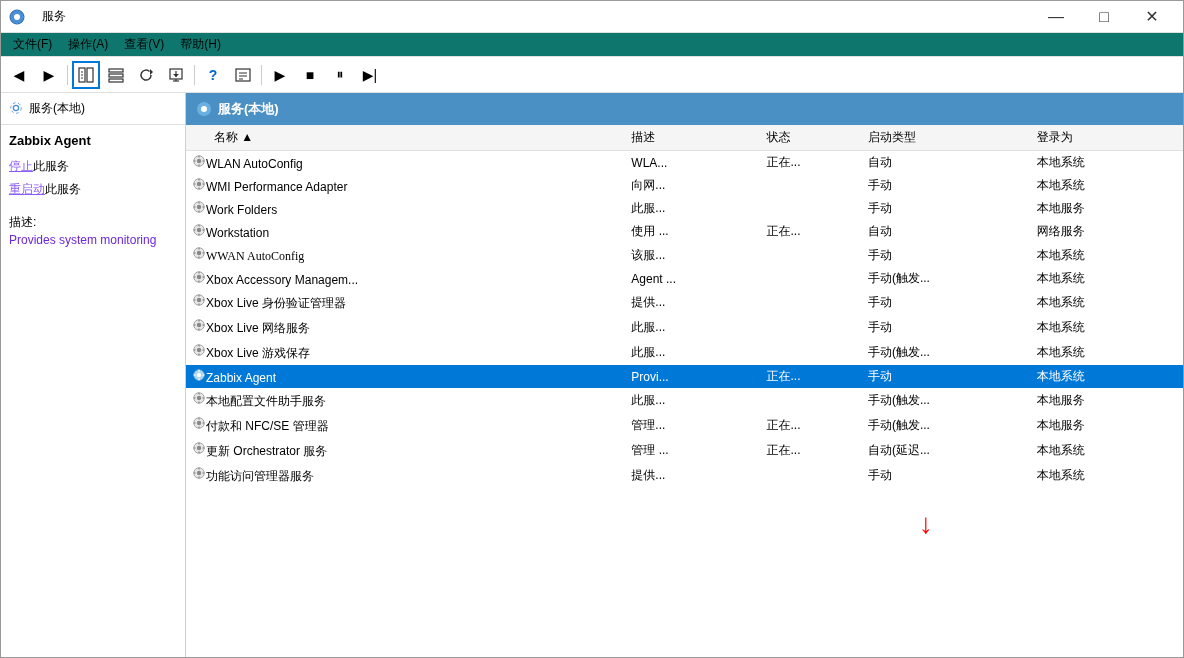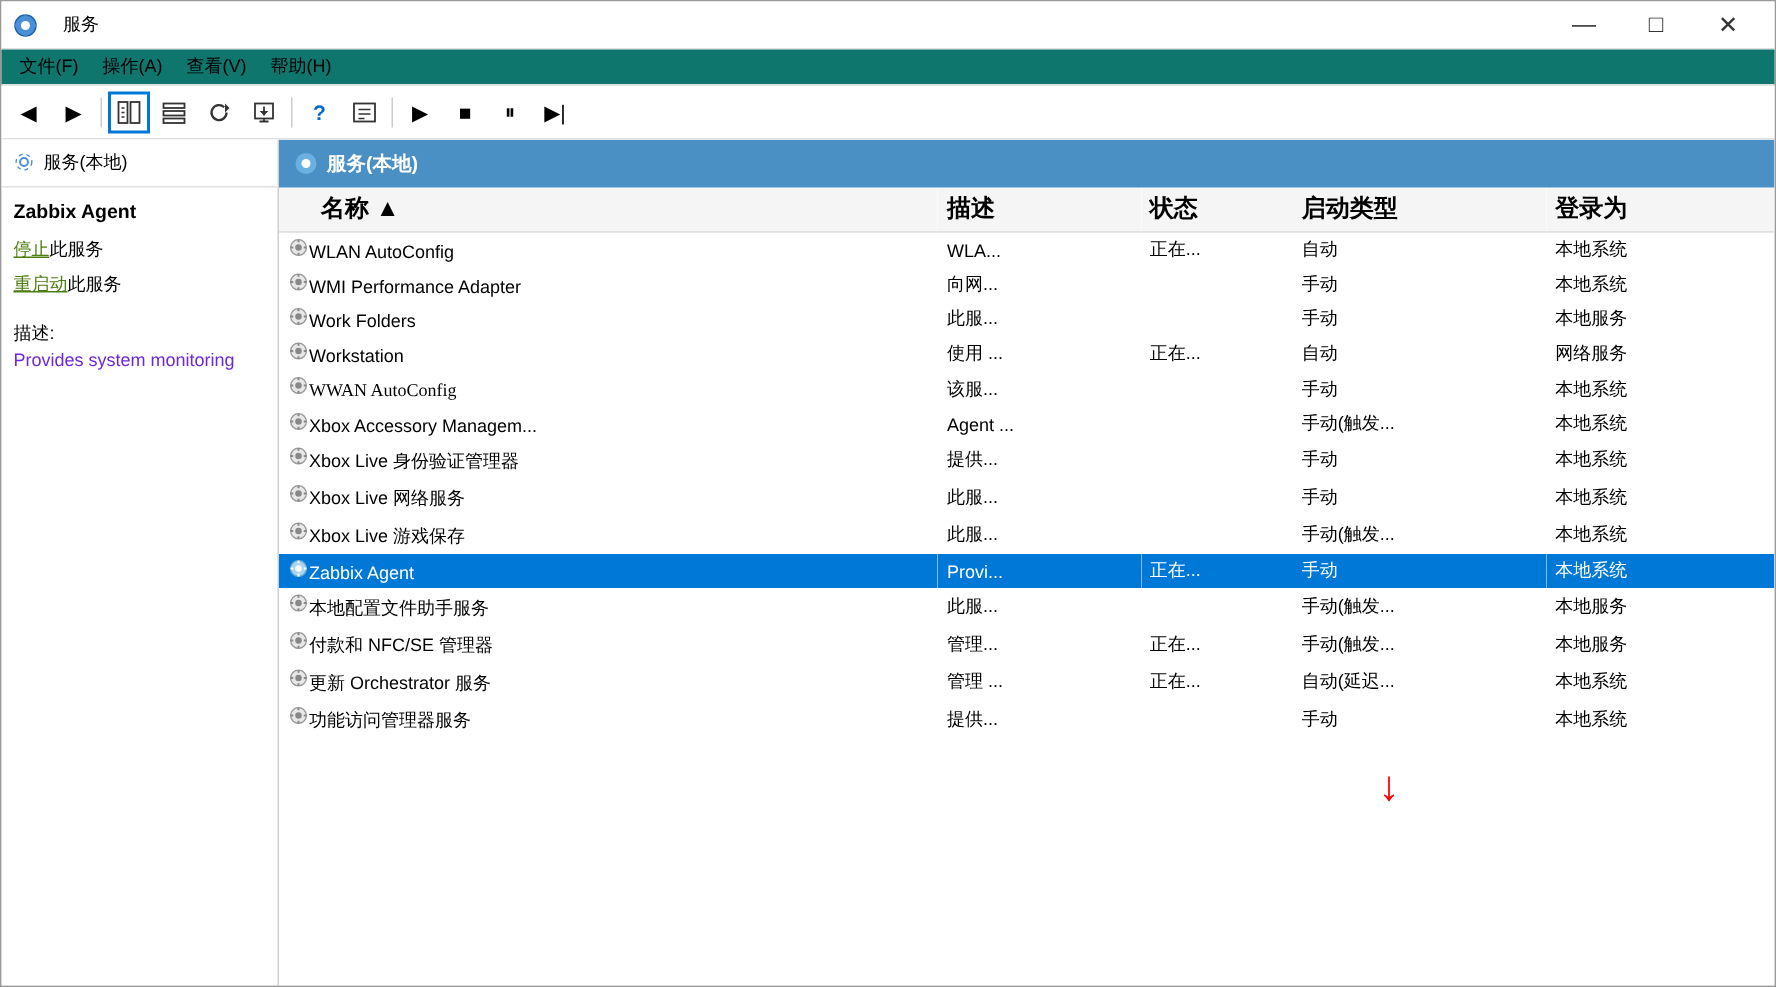--- a/index.html
+++ b/index.html
@@ -153,21 +153,21 @@
     }
 
     .sidebar-title {
       font-weight: bold;
       font-size: 13px;
       margin-bottom: 10px;
       color: #000;
     }
 
     .sidebar-link {
-      color: #4d7c0f;
+      color: #8b5cf6;
       text-decoration: underline;
       cursor: pointer;
       font-size: 12px;
       display: inline;
     }
 
     .sidebar-desc-label {
       font-size: 12px;
       color: #000;
       margin-top: 16px;
@@ -215,22 +215,22 @@
       border-collapse: collapse;
     }
 
     .services-table thead tr {
       background: #fff;
     }
 
     .services-table thead th {
       text-align: left;
       padding: 4px 6px;
-      font-size: 16px;
-      font-weight: bold;
+      font-size: 12px;
+      font-weight: normal;
       color: #000;
       border-bottom: 1px solid #e0e0e0;
       white-space: nowrap;
       position: sticky;
       top: 0;
       background: #f5f5f5;
     }
 
     .services-table thead th:first-child {
       padding-left: 28px;

